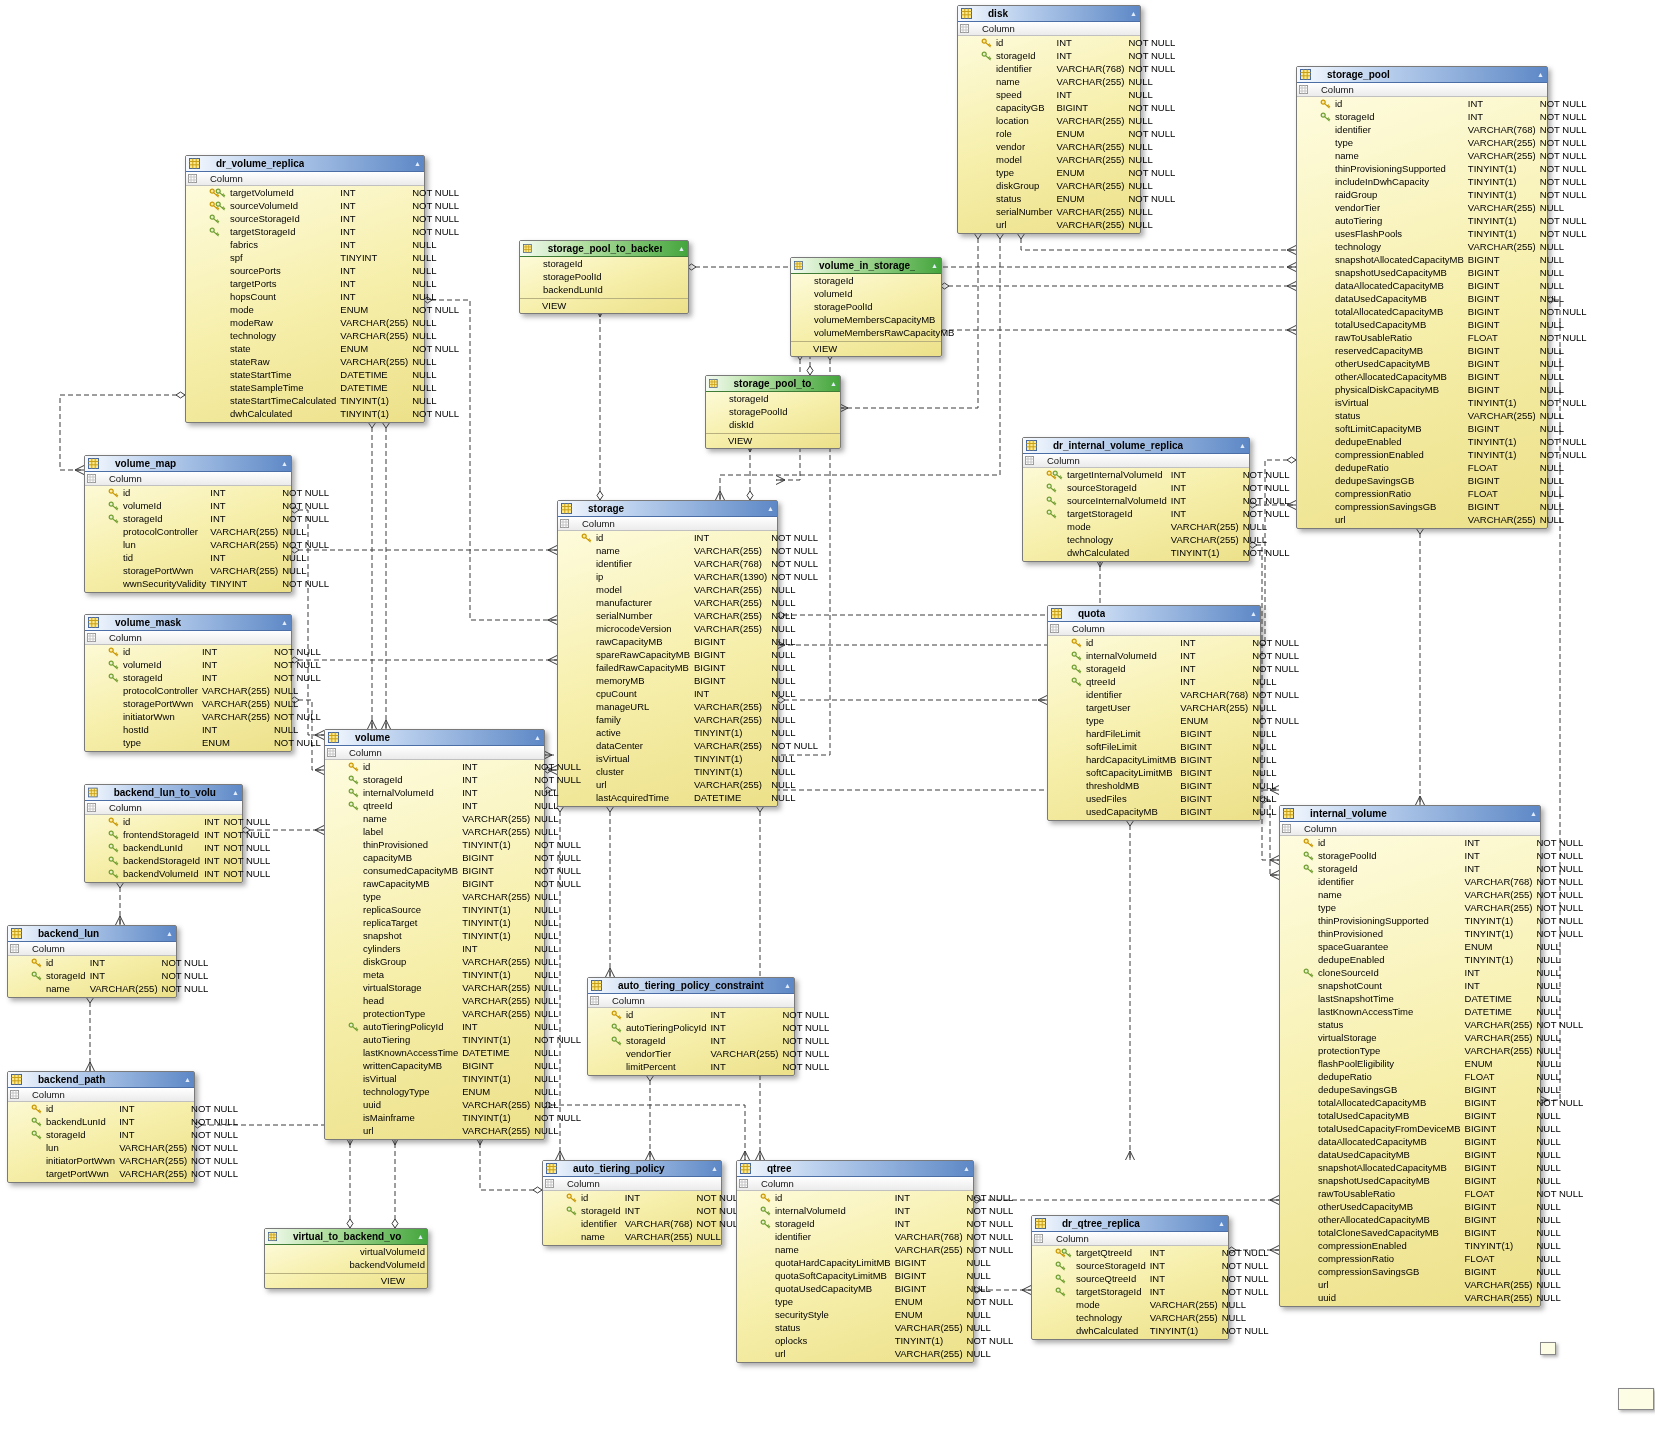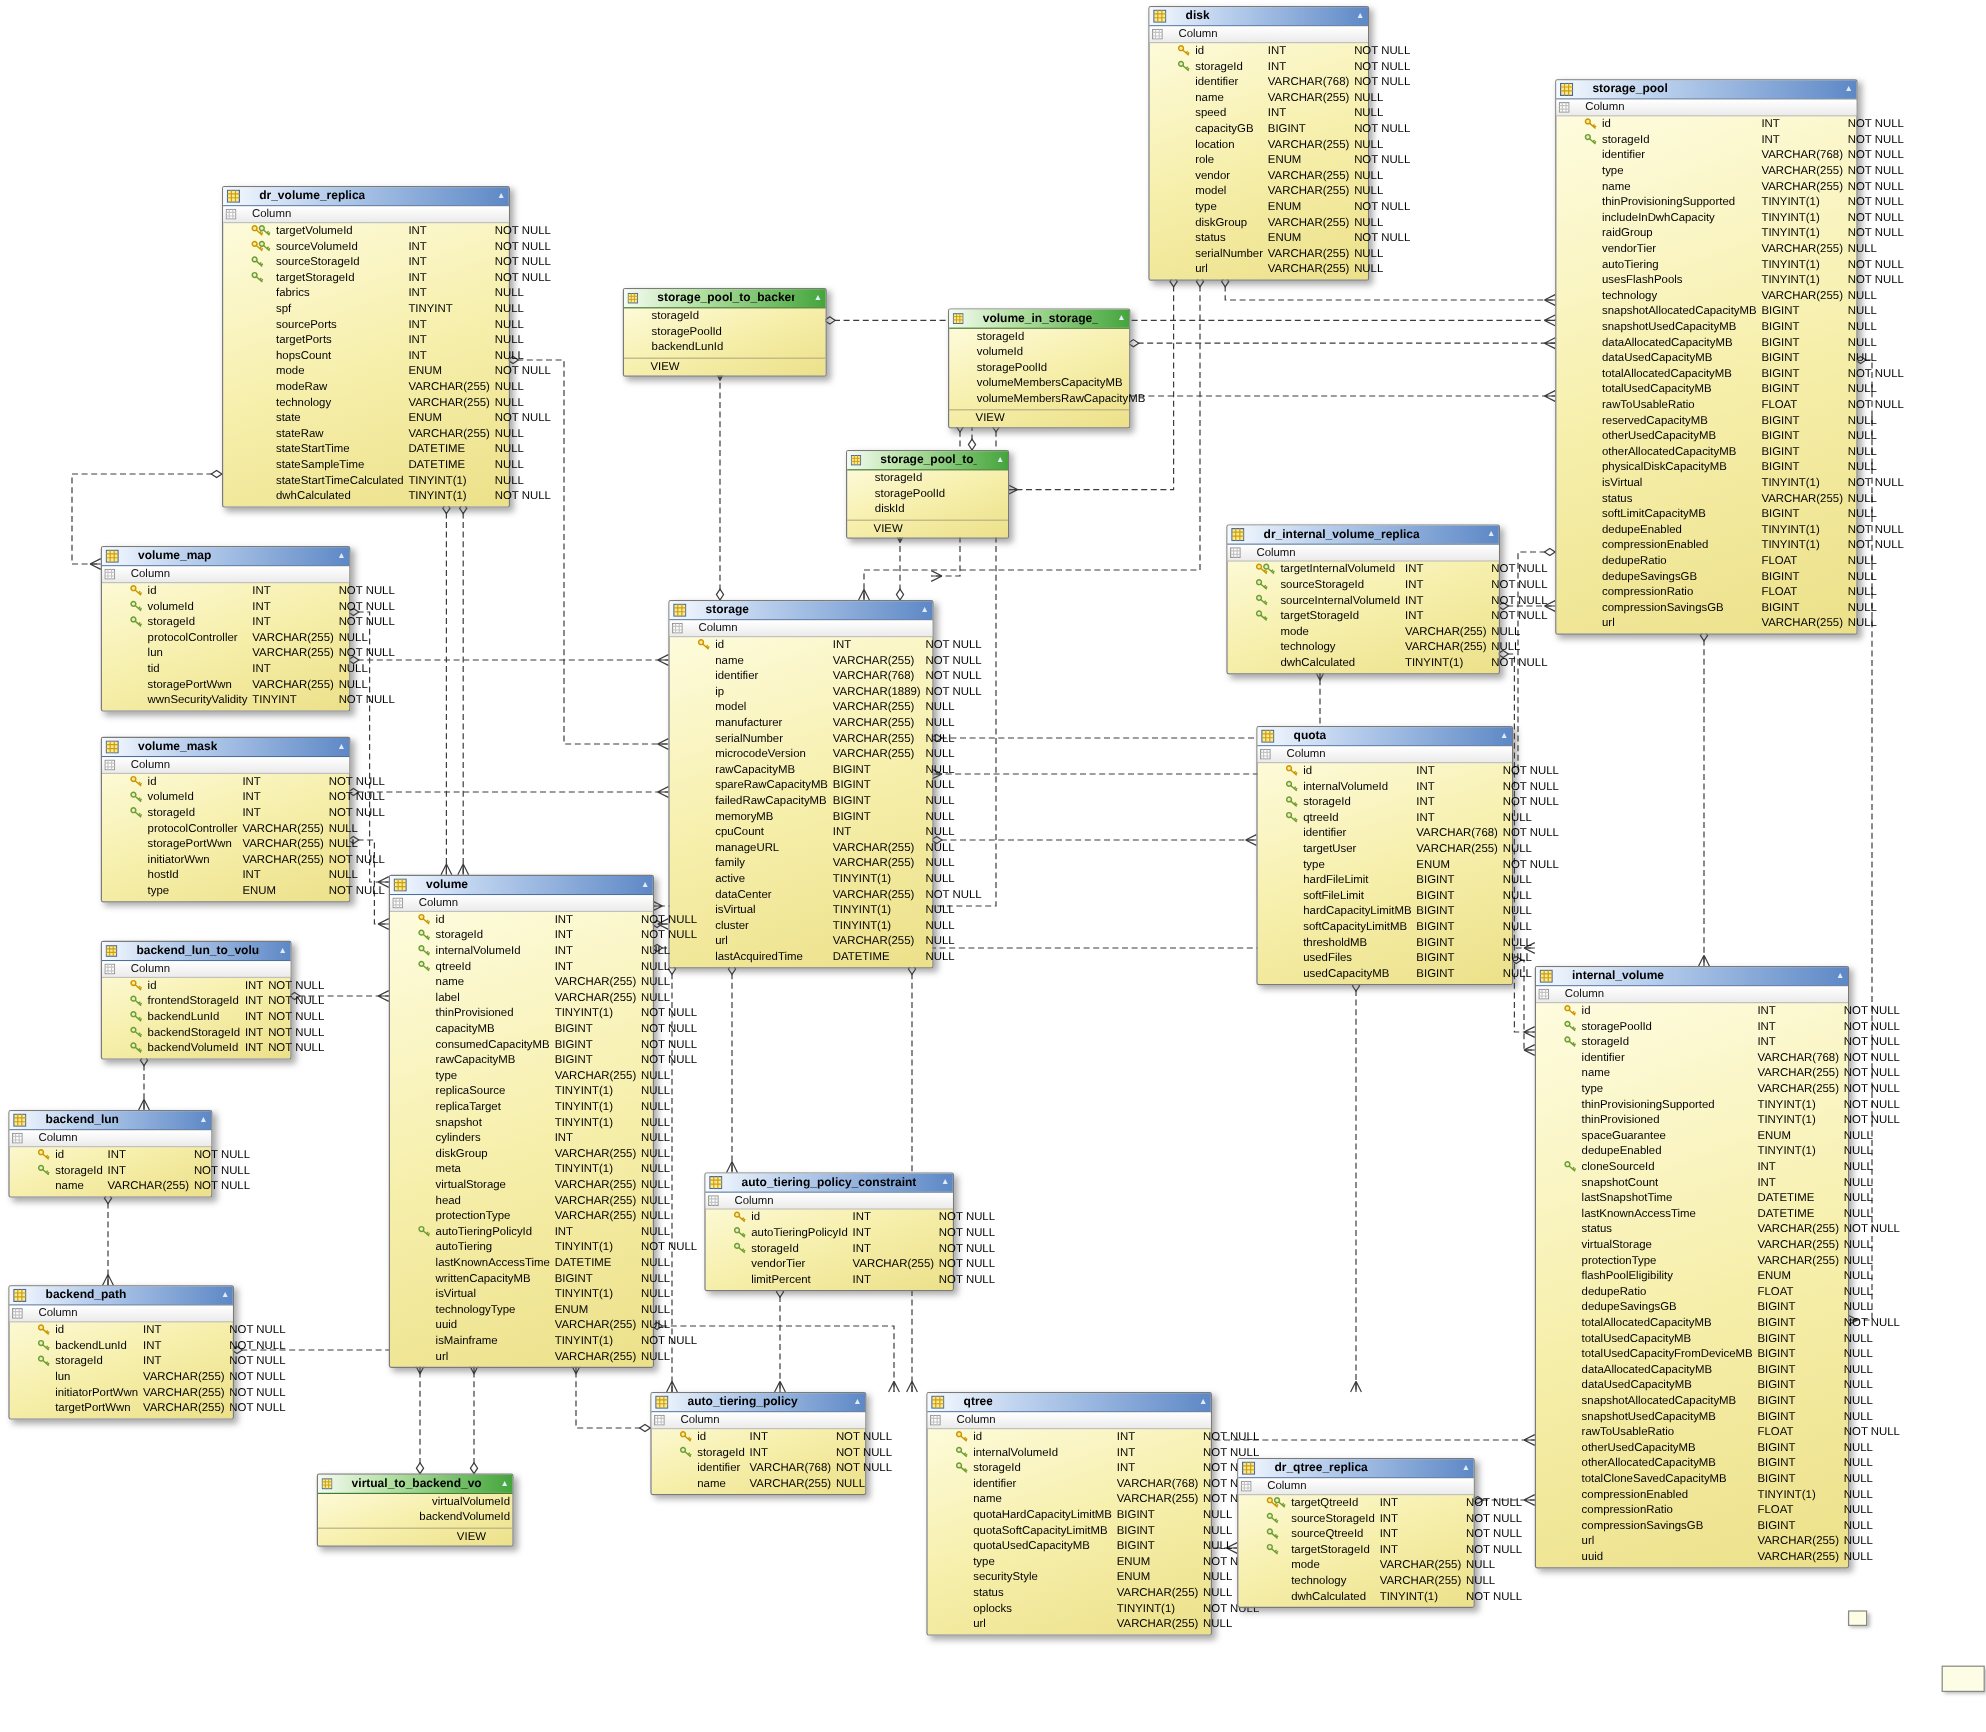--- a/index.html
+++ b/index.html
@@ -957,21 +957,21 @@
             </tr>
             <tr>
               <td class="k"></td>
               <td class="n">identifier</td>
               <td class="t">VARCHAR(768)</td>
               <td class="u">NOT NULL</td>
             </tr>
             <tr>
               <td class="k"></td>
               <td class="n">ip</td>
-              <td class="t">VARCHAR(1889)</td>
+              <td class="t">VARCHAR(1390)</td>
               <td class="u">NOT NULL</td>
             </tr>
             <tr>
               <td class="k"></td>
               <td class="n">model</td>
               <td class="t">VARCHAR(255)</td>
               <td class="u">NULL</td>
             </tr>
             <tr>
               <td class="k"></td>
@@ -1946,21 +1946,21 @@
             <tr>
               <td class="k"></td>
               <td class="n">name</td>
               <td class="t">VARCHAR(255)</td>
               <td class="u">NULL</td>
             </tr>
           </tbody>
         </table>
       </div>
     </div>
-    <div class="tbl ent" style="left: 772px; top: 1160px; width: 236px;">
+    <div class="tbl ent" style="left: 736px; top: 1160px; width: 236px;">
       <div class="tbl-hd">
         <svg width="11" height="11" viewBox="0 0 11 11">
           <rect x="0.5" y="0.5" width="10" height="10" fill="#ffe98a" stroke="#46679f"></rect>
           <path d="M0.5 3.5 H10.5 M0.5 6.8 H10.5 M3.8 0.5 V10.5 M7.2 0.5 V10.5" stroke="#c8a018" stroke-width="1" fill="none"></path>
         </svg>
         <span class="tbl-title">qtree</span>
         <span class="tbl-arrow">▲</span>
       </div>
       <div class="col-hd">
         <svg width="9" height="9" viewBox="0 0 9 9">

